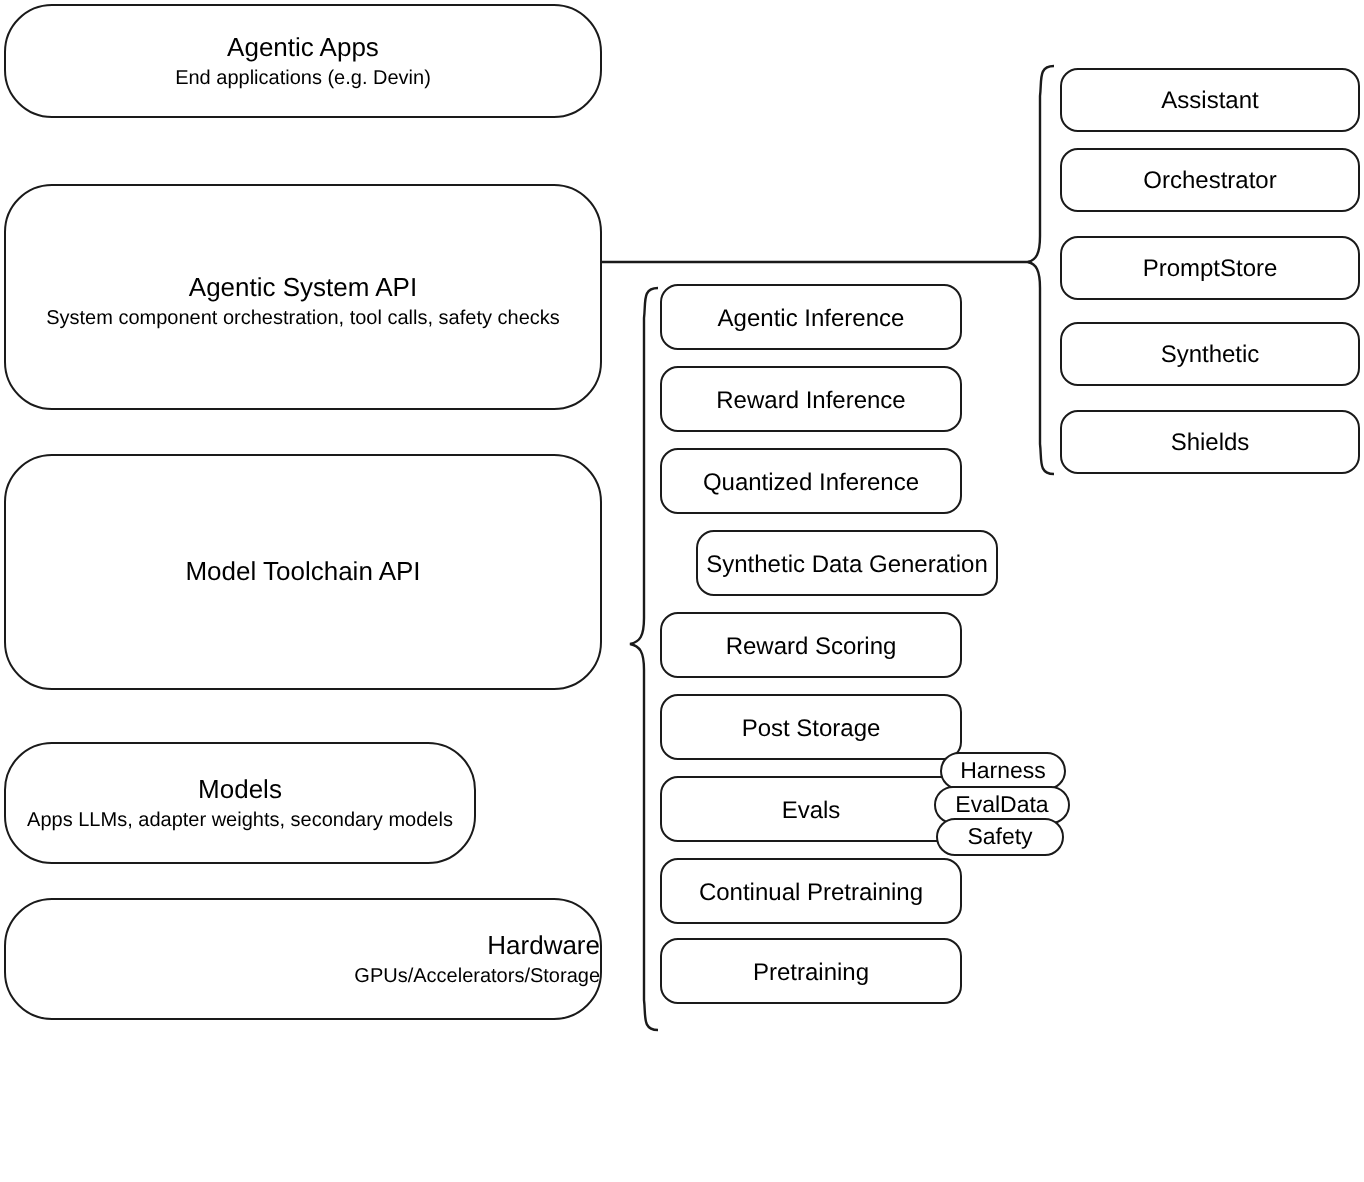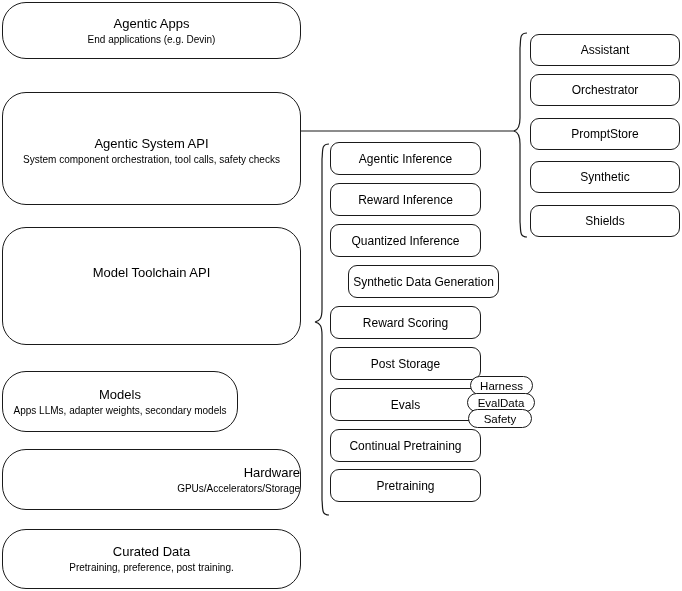--- a/index.html
+++ b/index.html
@@ -126,38 +126,34 @@
   <div class="layer-box" style="left:2px; top:2px; width:299px; height:57px;">
     <div class="layer-title">Agentic Apps</div>
     <div class="layer-sub">End applications (e.g. Devin)</div>
   </div>
 
   <div class="layer-box text-high" style="left:2px; top:92px; width:299px; height:113px; padding-top:42px;">
     <div class="layer-title">Agentic System API</div>
     <div class="layer-sub">System component orchestration, tool calls, safety checks</div>
   </div>
 
-  <div class="layer-box text-high" style="left:2px; top:227px; width:299px; height:118px; padding-top:36px;align-items:center;">
+  <div class="layer-box text-high" style="left:2px; top:227px; width:299px; height:118px; padding-top:49px;align-items:center;">
     <div class="layer-title">Model Toolchain API</div>
   </div>
 
   <div class="layer-box" style="left:2px; top:371px; width:236px; height:61px;">
     <div class="layer-title">Models</div>
     <div class="layer-sub">Apps LLMs, adapter weights, secondary models</div>
   </div>
 
   <div class="layer-box" style="left:2px; top:449px; width:299px; height:61px;align-items:flex-end;">
     <div class="layer-title">Hardware</div>
     <div class="layer-sub">GPUs/Accelerators/Storage</div>
   </div>
 
-  <div class="layer-box" style="left:2px; top:529px; width:299px; height:60px;">
-    <div class="layer-title">Curated Data</div>
-    <div class="layer-sub">Pretraining, preference, post training.</div>
-  </div>
 
   <div class="item-box" style="left:330px; top:142px; width:151px; height:33px;">Agentic Inference</div>
   <div class="item-box" style="left:330px; top:183px; width:151px; height:33px;">Reward Inference</div>
   <div class="item-box" style="left:330px; top:224px; width:151px; height:33px;">Quantized Inference</div>
   <div class="item-box" style="left:330px; top:265px; width:151px; height:33px;margin-left:18px;">Synthetic Data Generation</div>
   <div class="item-box" style="left:330px; top:306px; width:151px; height:33px;">Reward Scoring</div>
   <div class="item-box" style="left:330px; top:347px; width:151px; height:33px;">Post Storage</div>
   <div class="item-box" style="left:330px; top:388px; width:151px; height:33px;">Evals</div>
   <div class="item-box" style="left:330px; top:429px; width:151px; height:33px;">Continual Pretraining</div>
   <div class="item-box" style="left:330px; top:469px; width:151px; height:33px;">Pretraining</div>

